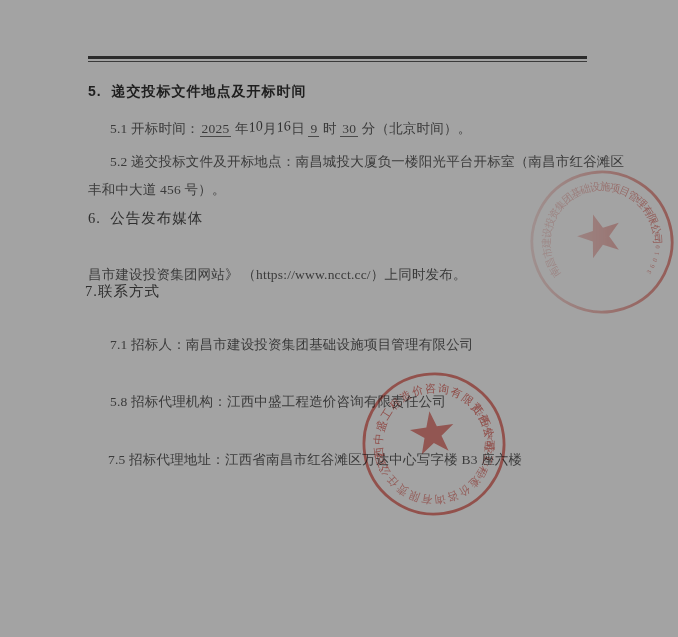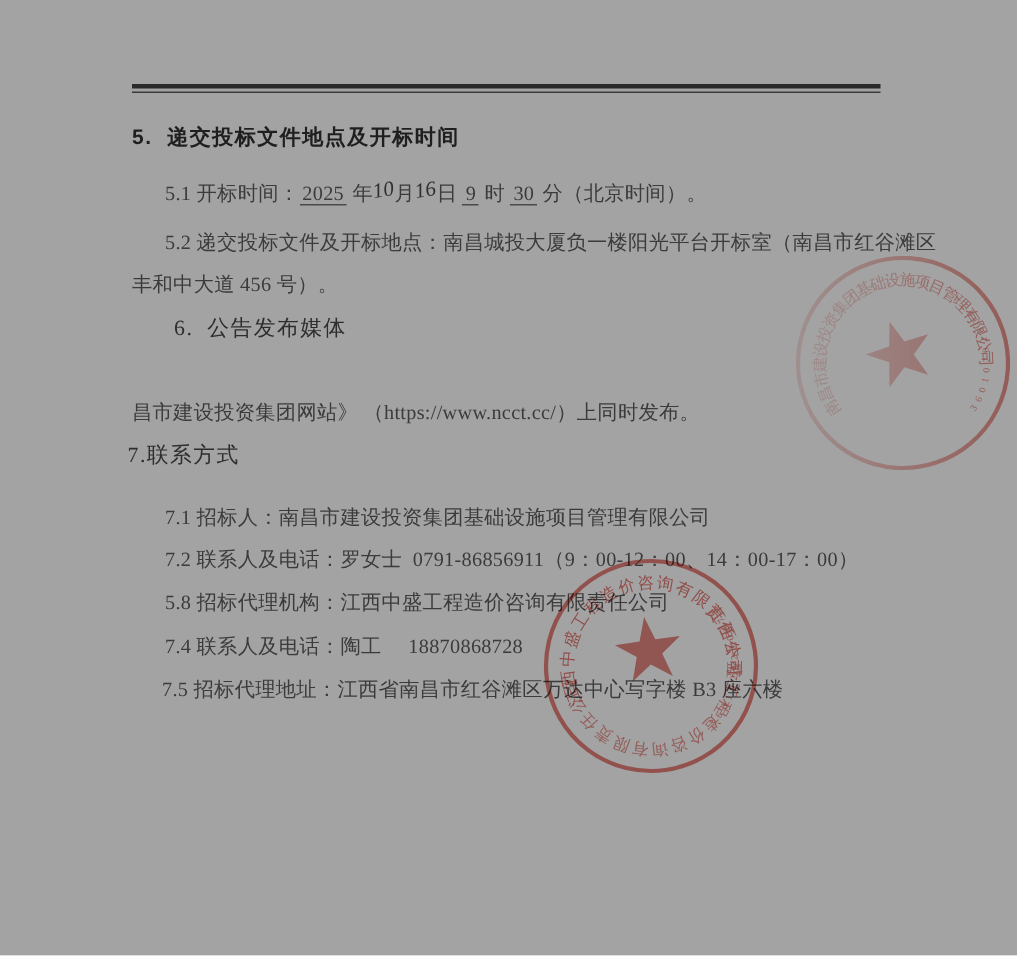--- a/index.html
+++ b/index.html
@@ -67,34 +67,32 @@
   <div class="rule"></div>
 
   <div class="line h-bold" style="left:88px; top:83px;">5.  递交投标文件地点及开标时间</div>
 
   <div class="line" style="left:110px; top:120px;"><span>5.1 开标时间：</span><span class="u">2025</span><span> 年</span><span class="hw">10</span><span>月</span><span class="hw">16</span><span>日 </span><span class="u">9</span><span> 时 </span><span class="u">30</span><span> 分（北京时间）。</span></div>
 
   <div class="line" style="left:110px; top:153px;">5.2 递交投标文件及开标地点：南昌城投大厦负一楼阳光平台开标室（南昌市红谷滩区</div>
 
   <div class="line" style="left:88px; top:181px;">丰和中大道 456 号）。</div>
 
-  <div class="line h-serif" style="left:88px; top:209px;margin-left:28px;">6.  公告发布媒体</div>
+  <div class="line h-serif" style="left:88px; top:209px;">6.  公告发布媒体</div>
 
 
   <div class="line" style="left:88px; top:266px;">昌市建设投资集团网站》 （https://www.ncct.cc/）上同时发布。</div>
 
-  <div class="line h-serif" style="left:85px; top:294px;">7.联系方式</div>
+  <div class="line h-serif" style="left:85px; top:282px;">7.联系方式</div>
 
   <div class="line" style="left:110px; top:336px;">7.1 招标人：南昌市建设投资集团基础设施项目管理有限公司</div>
 
-  <div class="line" style="left:110px; top:364px;">7.2 联系人及电话：罗女士  0791-86856911（9：00-12：00、14：00-17：00）</div>
 
   <div class="line" style="left:110px; top:393px;">5.8 招标代理机构：江西中盛工程造价咨询有限责任公司</div>
 
-  <div class="line" style="left:110px; top:422px;">7.4 联系人及电话：陶工     18870868728</div>
 
   <div class="line" style="left:108px; top:451px;">7.5 招标代理地址：江西省南昌市红谷滩区万达中心写字楼 B3 座六楼</div>
 
   <svg class="seal" style="left:517px; top:157px;" width="170" height="170" viewBox="-85 -85 170 170">
     <defs>
       <linearGradient id="fadeG" x1="0%" y1="0%" x2="100%" y2="0%">
         <stop offset="0%" stop-color="#ffffff" stop-opacity="0.18"></stop>
         <stop offset="45%" stop-color="#ffffff" stop-opacity="0.55"></stop>
         <stop offset="100%" stop-color="#ffffff" stop-opacity="1"></stop>
       </linearGradient>

